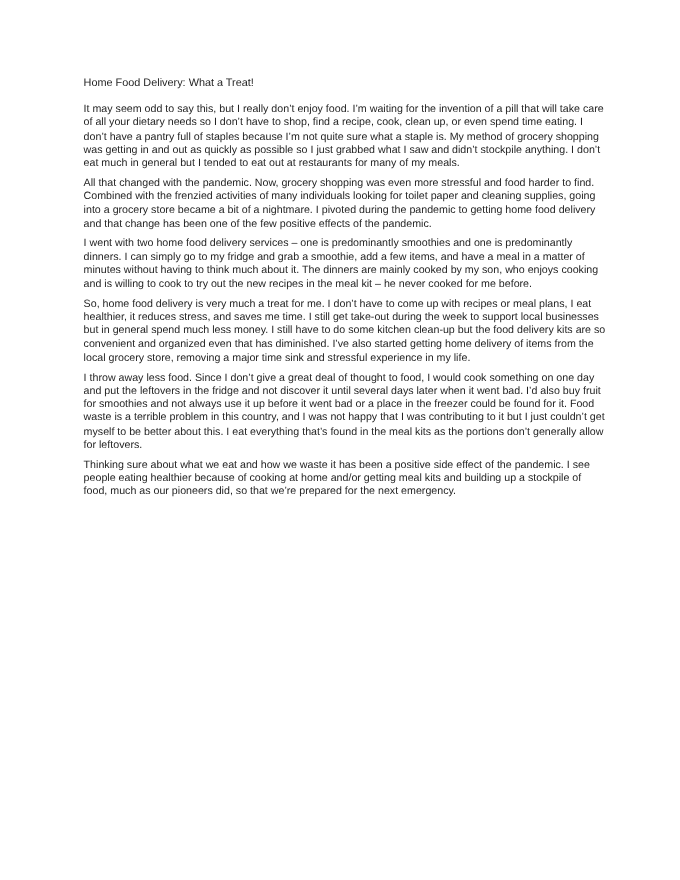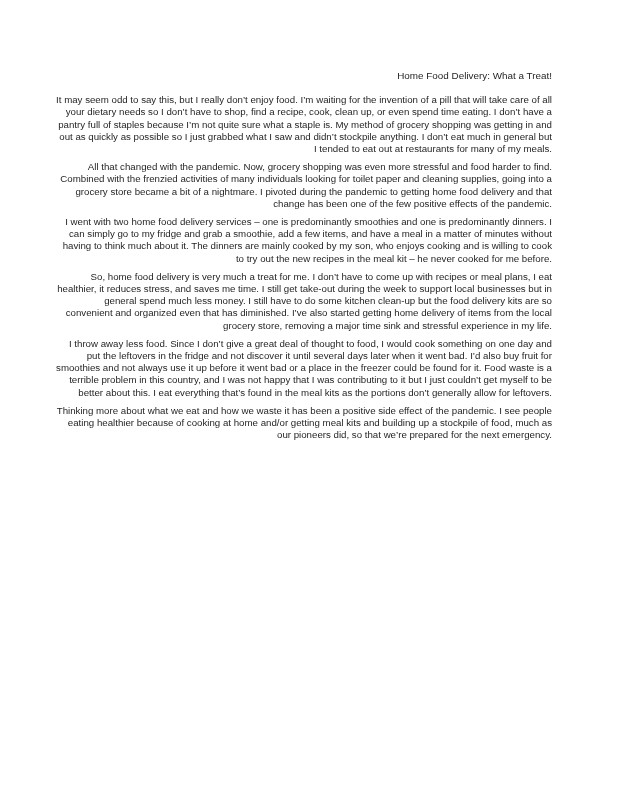--- a/index.html
+++ b/index.html
@@ -6,26 +6,26 @@
     margin: 0;
     padding: 0;
     background: #ffffff;
   }
   .page {
     position: relative;
     box-sizing: border-box;
     width: 618px;
     height: 800px;
     background: #ffffff;
-    padding: 70px 66px 0 56px;
+    padding: 70px 66px 0 76px;
     font-family: "Liberation Sans", sans-serif;
     font-size: 9.7px;
     line-height: 12.2px;
     color: #1f1f1f;
-    text-align: right;
+    text-align: left;
   }
   .doc-title {
     font-size: 9.9px;
     font-weight: 400;
     margin: 0 0 12px 0;
     line-height: 12.2px;
   }
   .doc-paragraph {
     margin: 0 0 6px 0;
   }
@@ -39,14 +39,14 @@
   <p class="doc-paragraph">It may seem odd to say this, but I really don’t enjoy food. I’m waiting for the invention of a pill that will take care of all your dietary needs so I don’t have to shop, find a recipe, cook, clean up, or even spend time eating. I don’t have a pantry full of staples because I’m not quite sure what a staple is. My method of grocery shopping was getting in and out as quickly as possible so I just grabbed what I saw and didn’t stockpile anything. I don’t eat much in general but I tended to eat out at restaurants for many of my meals.</p>
 
   <p class="doc-paragraph">All that changed with the pandemic. Now, grocery shopping was even more stressful and food harder to find. Combined with the frenzied activities of many individuals looking for toilet paper and cleaning supplies, going into a grocery store became a bit of a nightmare. I pivoted during the pandemic to getting home food delivery and that change has been one of the few positive effects of the pandemic.</p>
 
   <p class="doc-paragraph">I went with two home food delivery services – one is predominantly smoothies and one is predominantly dinners. I can simply go to my fridge and grab a smoothie, add a few items, and have a meal in a matter of minutes without having to think much about it. The dinners are mainly cooked by my son, who enjoys cooking and is willing to cook to try out the new recipes in the meal kit – he never cooked for me before.</p>
 
   <p class="doc-paragraph">So, home food delivery is very much a treat for me. I don’t have to come up with recipes or meal plans, I eat healthier, it reduces stress, and saves me time. I still get take-out during the week to support local businesses but in general spend much less money. I still have to do some kitchen clean-up but the food delivery kits are so convenient and organized even that has diminished. I’ve also started getting home delivery of items from the local grocery store, removing a major time sink and stressful experience in my life.</p>
 
   <p class="doc-paragraph">I throw away less food. Since I don’t give a great deal of thought to food, I would cook something on one day and put the leftovers in the fridge and not discover it until several days later when it went bad. I’d also buy fruit for smoothies and not always use it up before it went bad or a place in the freezer could be found for it. Food waste is a terrible problem in this country, and I was not happy that I was contributing to it but I just couldn’t get myself to be better about this. I eat everything that’s found in the meal kits as the portions don’t generally allow for leftovers.</p>
 
-  <p class="doc-paragraph">Thinking more about what we eat and how we waste it has been a positive side effect of the pandemic. I see people eating healthier because of cooking at home and/or getting meal kits and building up a stockpile of food, much as our pioneers did, so that we’re prepared for the next emergency.</p>
+  <p class="doc-paragraph">Thinking sure about what we eat and how we waste it has been a positive side effect of the pandemic. I see people eating healthier because of cooking at home and/or getting meal kits and building up a stockpile of food, much as our pioneers did, so that we’re prepared for the next emergency.</p>
 </div>
 
 </body></html>

